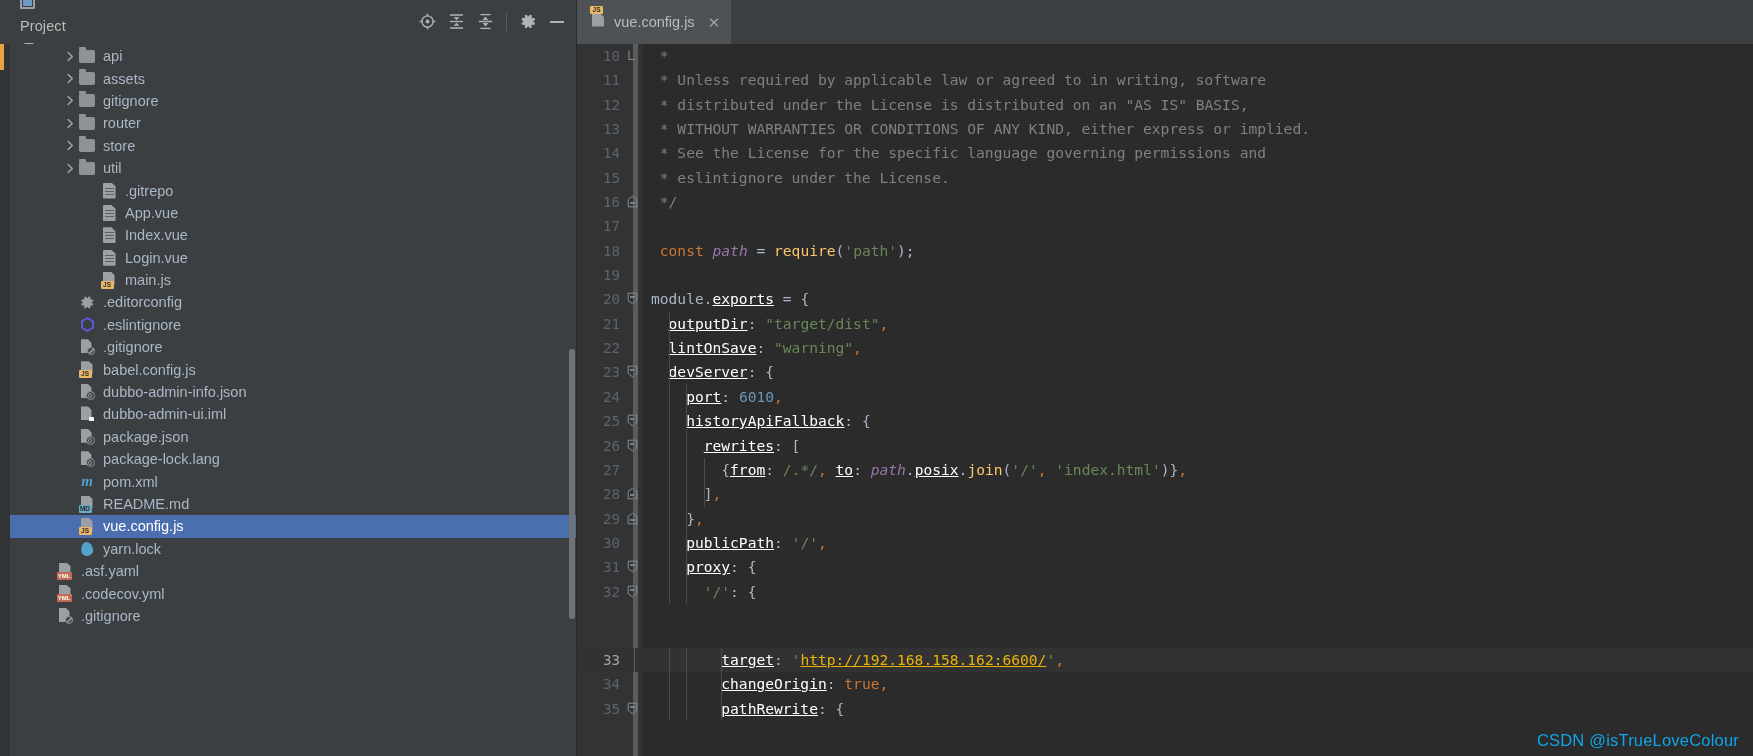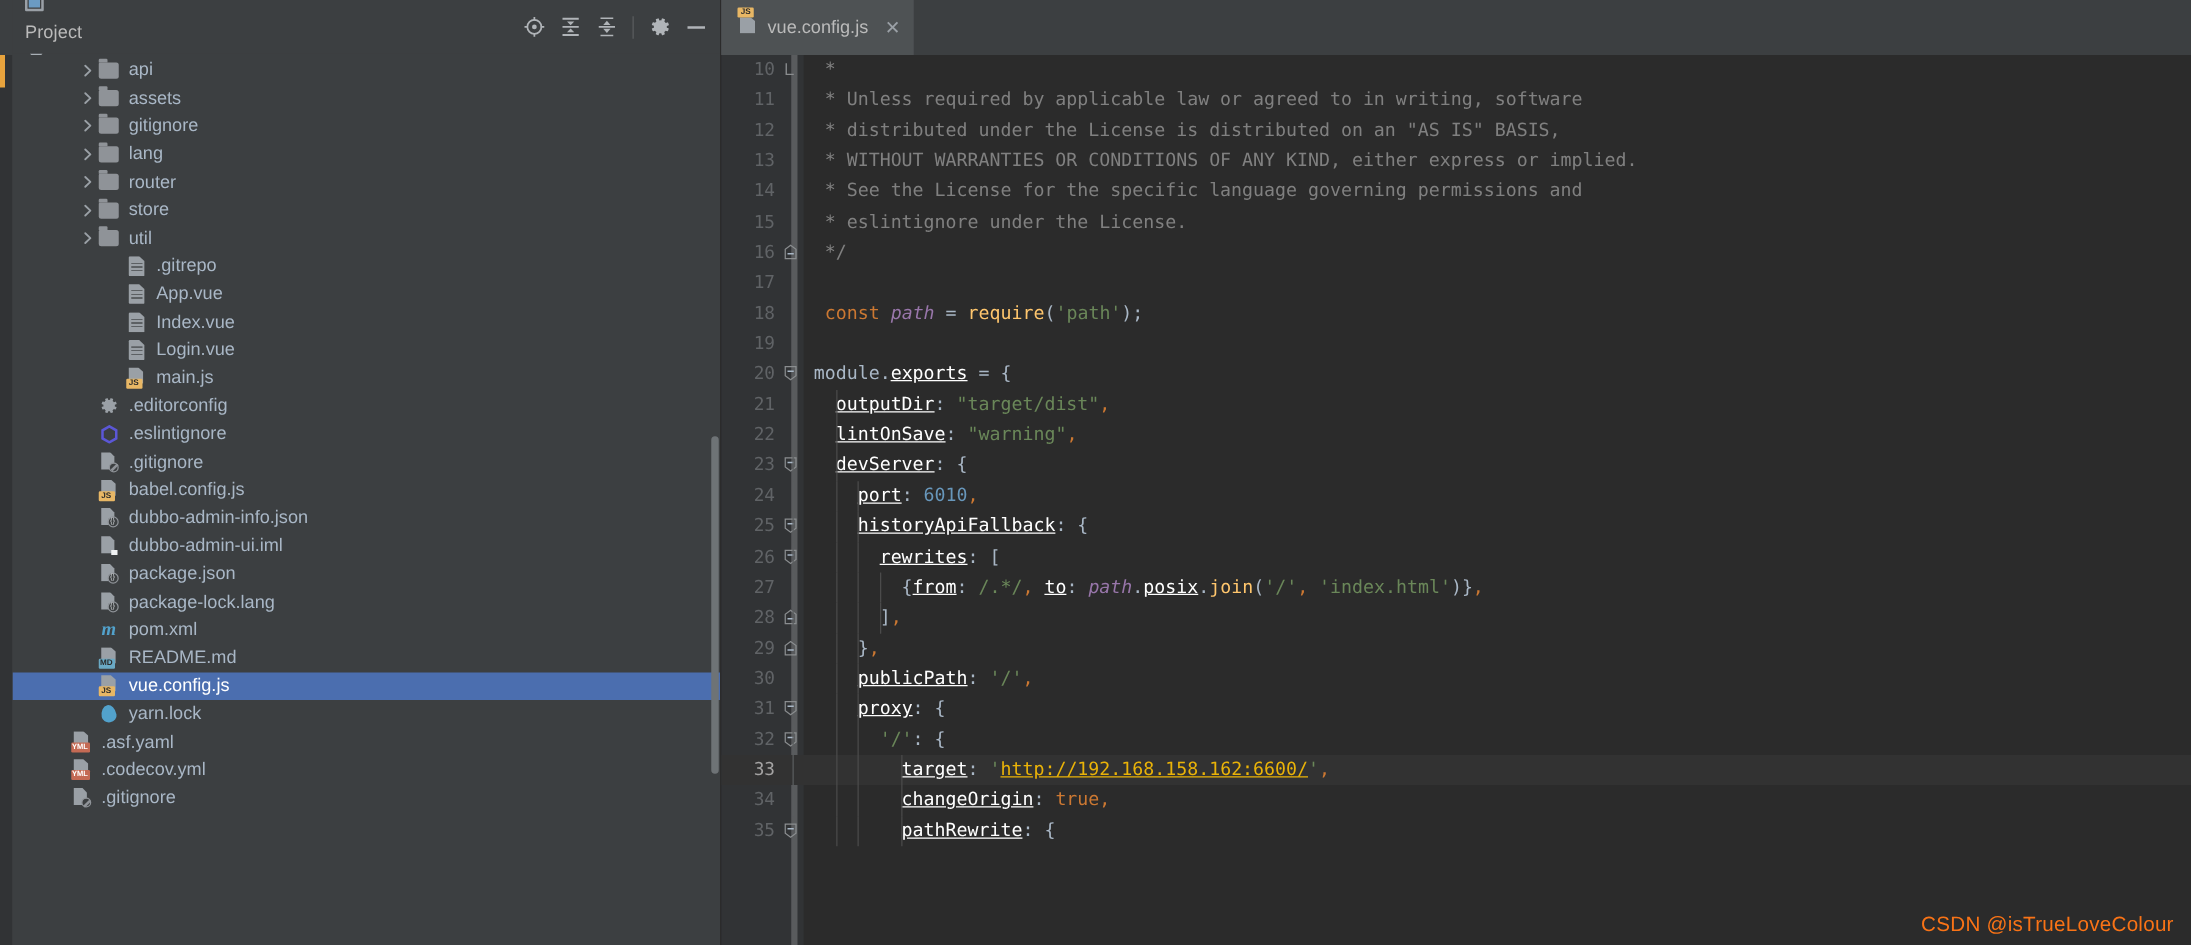--- a/index.html
+++ b/index.html
@@ -365,21 +365,21 @@
     flex: 1 1 auto;
     padding-top: 0px;
   }
   .code-line {
     height: 24.35px;
     display: flex;
     align-items: center;
     white-space: pre;
     position: relative;
   }
-  .code-line.highlight { background: #323232; }
+  .code-line.highlight { background: #323232; margin-top: 44px; }
   .ln {
     width: 46px;
     flex: 0 0 46px;
     text-align: right;
     color: #606366;
     padding-right: 3px;
     font-size: 14.2px;
   }
   .code-line.highlight .ln { color: #a4a3a3; }
   .fold {
@@ -415,21 +415,21 @@
   .t-num      { color: #6897bb; }
   .t-plain    { color: #a9b7c6; }
   .t-comma    { color: #cc7832; }
   .t-regex    { color: #6a8759; }
   .t-link     { color: #eab308; text-decoration: underline; }
 
   
   .watermark {
     position: absolute;
     right: 14px; bottom: 6px;
-    color: #f97316;
+    color: #0ea5e9;
     font-size: 16.5px;
     font-family: "Liberation Sans", sans-serif;
     letter-spacing: 0.2px;
     pointer-events: none;
     text-align: right;
   }
 </style>
 </head>
 <body>
 
@@ -528,32 +528,20 @@
             <span style="flex: 0 0 auto; width: 52px; height: 1px;"></span>
             <span class="row-arrow">
               <svg width="9" height="11" viewBox="0 0 9 11">
                 <polyline points="2.2,1.6 6.3,5.5 2.2,9.4" fill="none" stroke="#9aa0a6" stroke-width="1.5" stroke-linecap="round" stroke-linejoin="round"></polyline>
               </svg>
             </span>
             <span class="row-icon">
               <span class="ic-folder"></span>
             </span>
             <span class="row-label">gitignore</span>
-          </div>
-          <div class="tree-row">
-            <span style="flex: 0 0 auto; width: 52px; height: 1px;"></span>
-            <span class="row-arrow">
-              <svg width="9" height="11" viewBox="0 0 9 11">
-                <polyline points="2.2,1.6 6.3,5.5 2.2,9.4" fill="none" stroke="#9aa0a6" stroke-width="1.5" stroke-linecap="round" stroke-linejoin="round"></polyline>
-              </svg>
-            </span>
-            <span class="row-icon">
-              <span class="ic-folder"></span>
-            </span>
-            <span class="row-label">lang</span>
           </div>
           <div class="tree-row">
             <span style="flex: 0 0 auto; width: 52px; height: 1px;"></span>
             <span class="row-arrow">
               <svg width="9" height="11" viewBox="0 0 9 11">
                 <polyline points="2.2,1.6 6.3,5.5 2.2,9.4" fill="none" stroke="#9aa0a6" stroke-width="1.5" stroke-linecap="round" stroke-linejoin="round"></polyline>
               </svg>
             </span>
             <span class="row-icon">
               <span class="ic-folder"></span>

